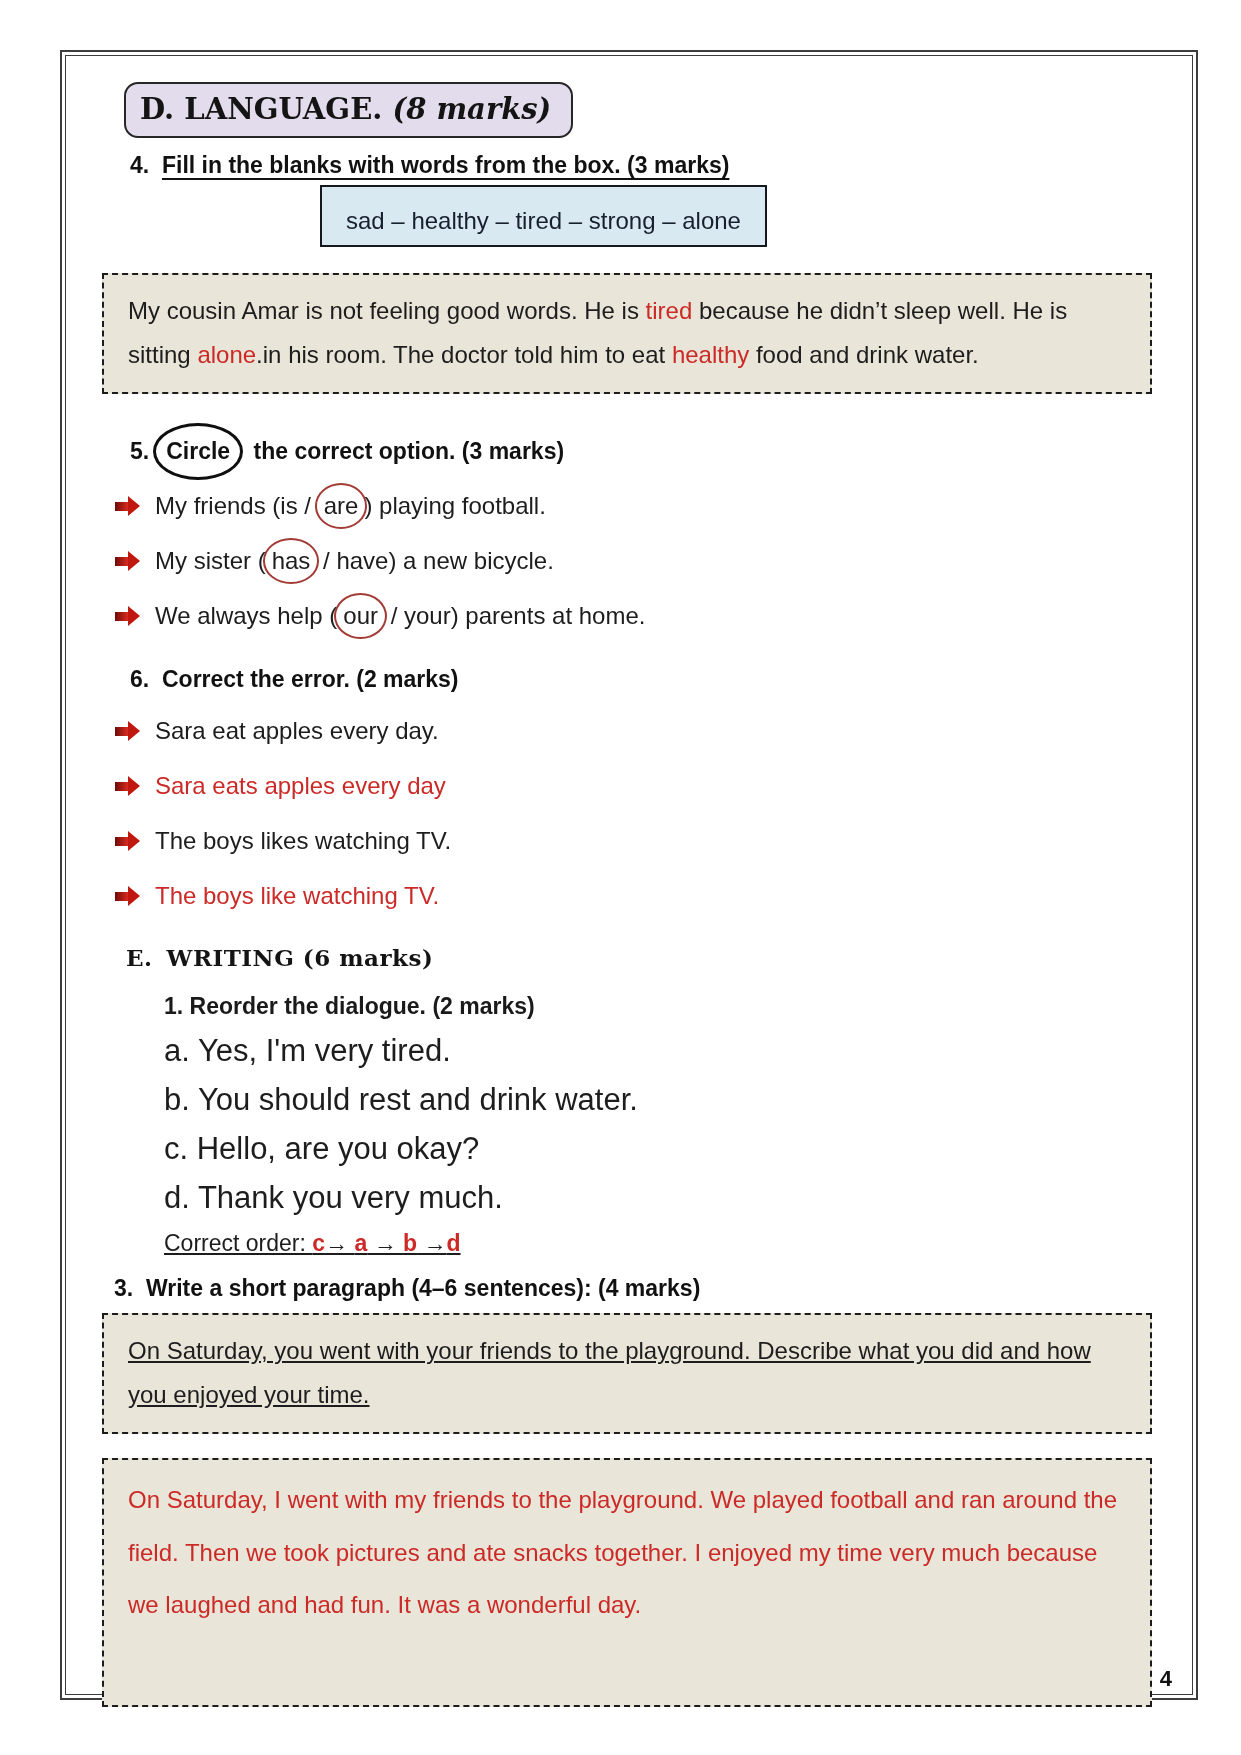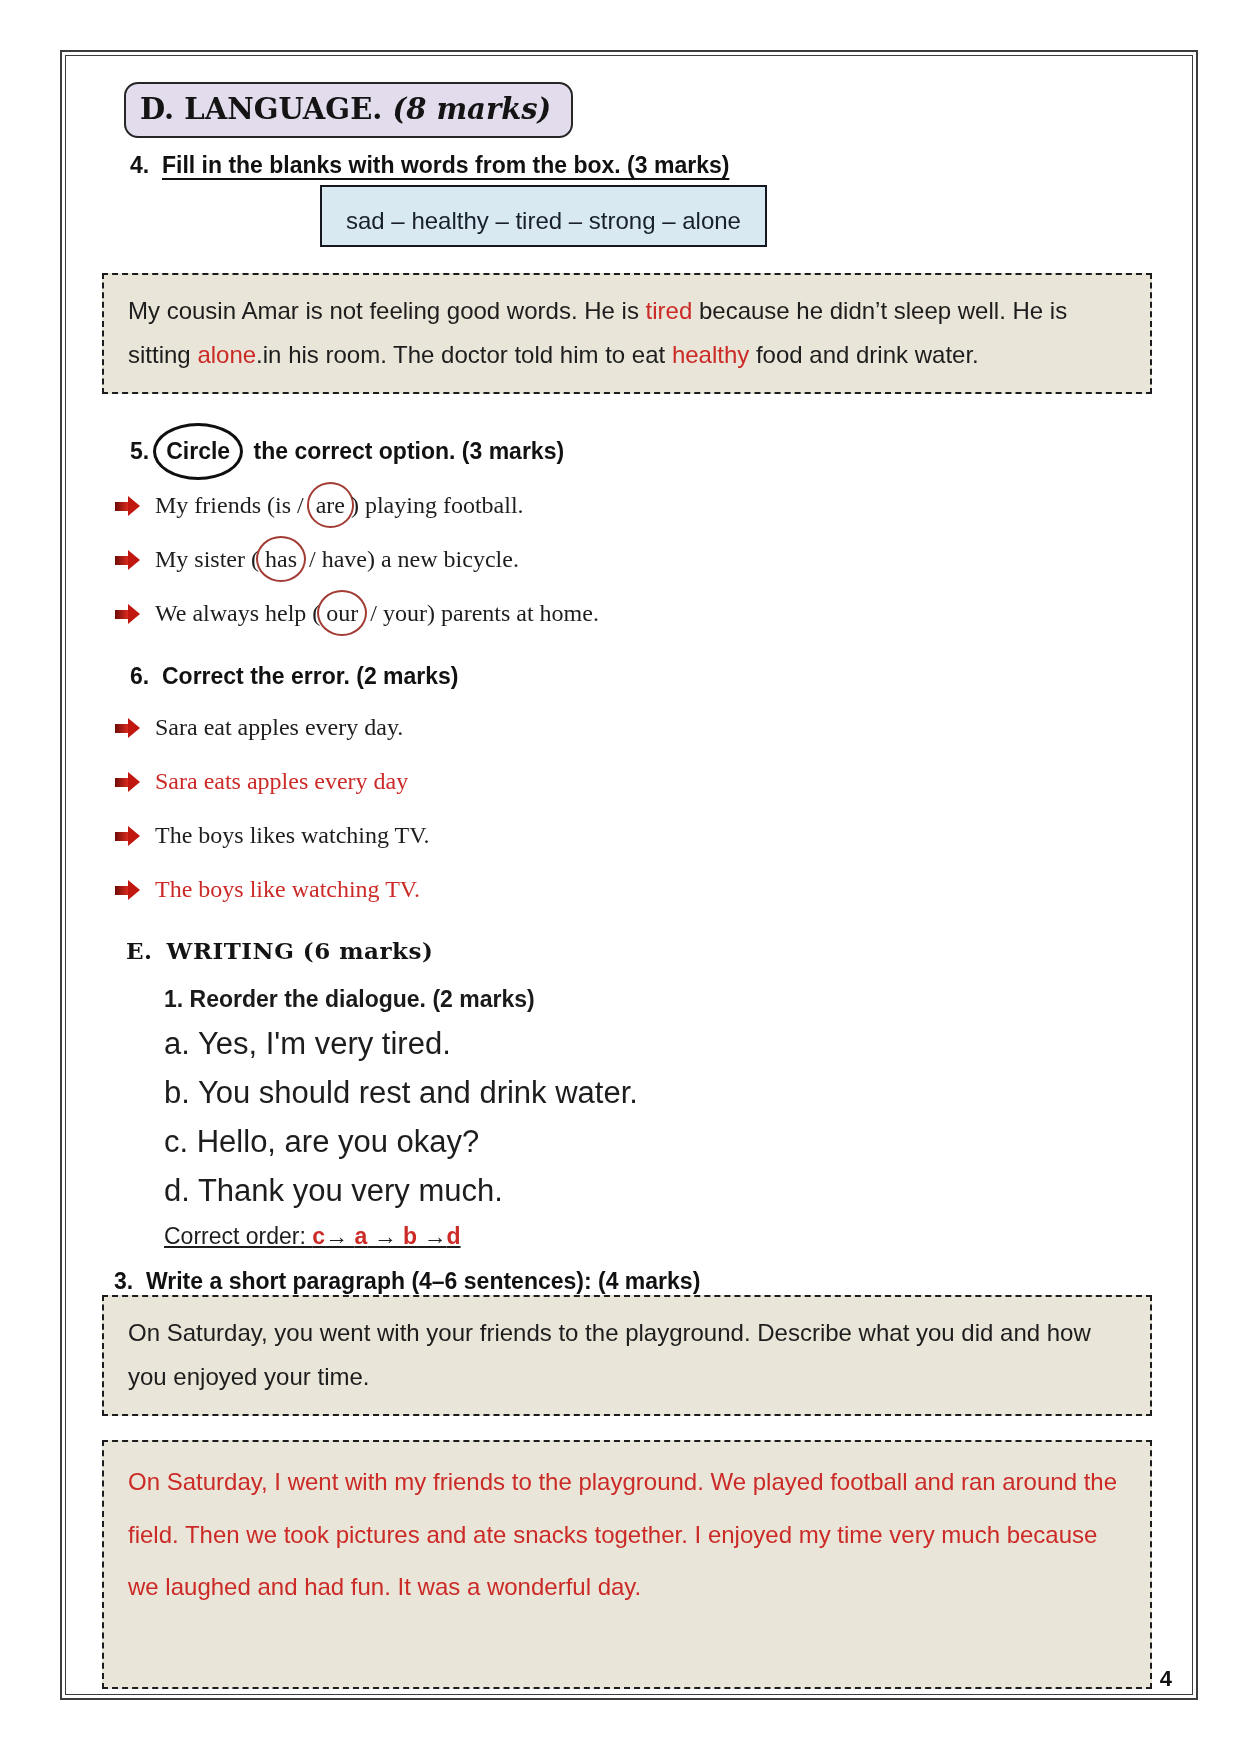--- a/index.html
+++ b/index.html
@@ -52,21 +52,20 @@
     padding:14px 10px;margin:-16px 4px -16px 4px;line-height:1;
   }
   .circle-red{
     display:inline-block;border:2px solid #a23b34;border-radius:50%;
     padding:9px 7px;margin:-12px -3px;line-height:1;
   }
 
   .bullet-row{
     display:flex;align-items:center;font-size:24px;color:#1d1d1d;
     margin:27px 0 0 12px;
-    font-family:Liberation Serif, serif;
   }
   .bullet-row.tight{margin-top:24px;}
   .bullet-row .txt{display:inline-block;}
   .bullet-row.red-line .txt{color:var(--accent-red,#cb2a27);}
 
   .arrow-icon{display:inline-block;width:27px;height:20px;position:relative;flex:0 0 auto;margin-right:14px;}
   .arrow-icon::before{
     content:"";position:absolute;left:1px;top:6px;width:13px;height:9px;
     background:linear-gradient(90deg,#6f0a07,#d92c1f);
   }
@@ -84,21 +83,21 @@
   }
   .writing-header .wnum{margin-right:14px;}
 
   .reorder-heading{margin:22px 0 0 62px;font-size:23px;font-weight:bold;}
   .dialogue-line{margin:13px 0 0 62px;font-size:31px;color:#1d1d1d;}
   .correct-order{margin:14px 0 0 62px;font-size:23px;color:#1d1d1d;text-decoration:underline;}
   .correct-order .rl{color:var(--accent-red,#cb2a27);font-weight:bold;}
   .correct-order .ar{color:#1d1d1d;}
 
   .q3-heading{margin:18px 0 0 12px;}
-  .prompt-box{margin-top:0;line-height:1.8;}
+  .prompt-box{margin-top:11px;line-height:1.8;text-decoration:underline;}
   .answer-box{margin-top:24px;line-height:2.2;min-height:215px;color:var(--accent-red,#cb2a27);}
 
   .page-number{
     position:absolute;right:24px;bottom:6px;
     font-size:22px;font-weight:bold;color:#111;
   }
 </style>
 </head>
 <body>
 

